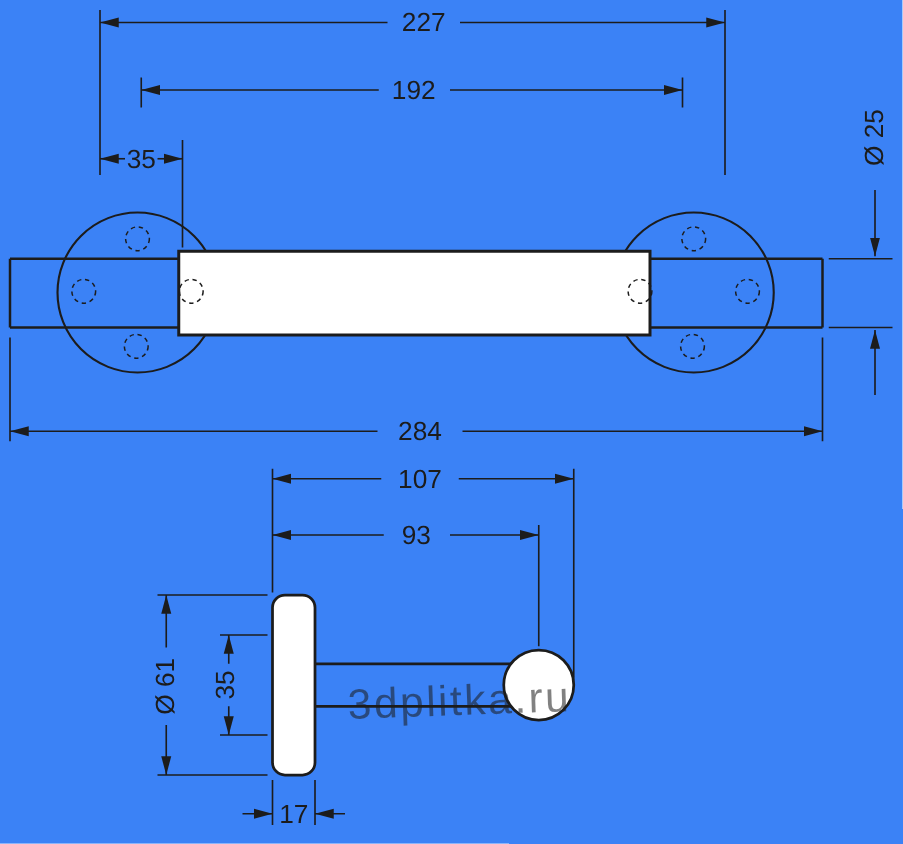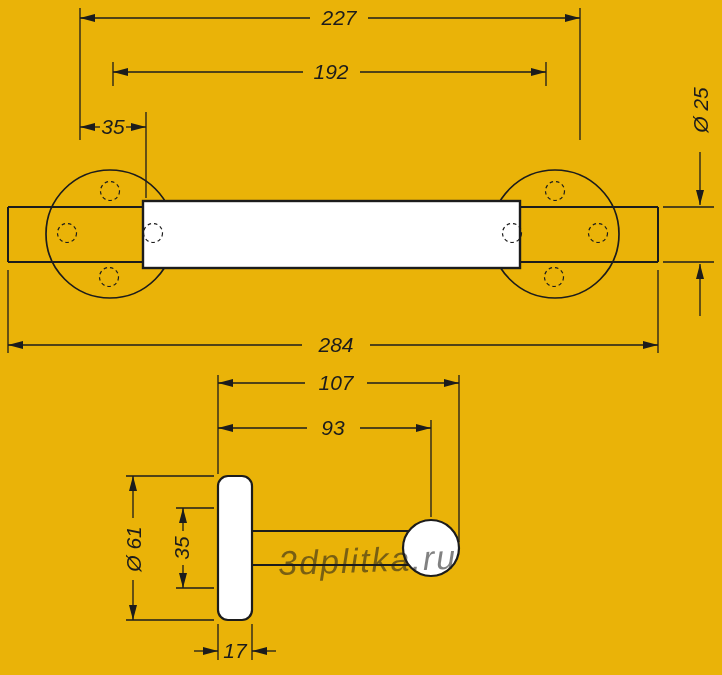--- a/index.html
+++ b/index.html
@@ -1,22 +1,21 @@
 <!DOCTYPE html>
 <html><head>
 <meta charset="utf-8">
 <style>
   html,body{margin:0;padding:0;background:#ffffff;}
   .canvas{
     position:relative;
     width:722px;height:675px;
-    background:#eab308;
+    background:#3b82f6;
     font-family:"Liberation Sans", sans-serif;
     overflow:hidden;
-    font-style:italic;
   }
   svg{display:block;}
   svg text{
     font-family:"Liberation Sans", sans-serif;
     font-size:21px;
     fill:#1c1c1c;
   }
   .thin{stroke:#1c1c1c;stroke-width:1.3;fill:none;}
   .bar{stroke:#1c1c1c;stroke-width:2;fill:none;}
   .thick{stroke:#1c1c1c;stroke-width:2.4;fill:#ffffff;}

